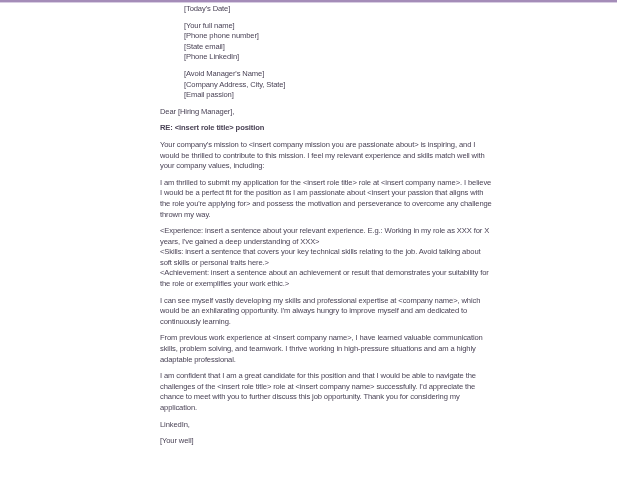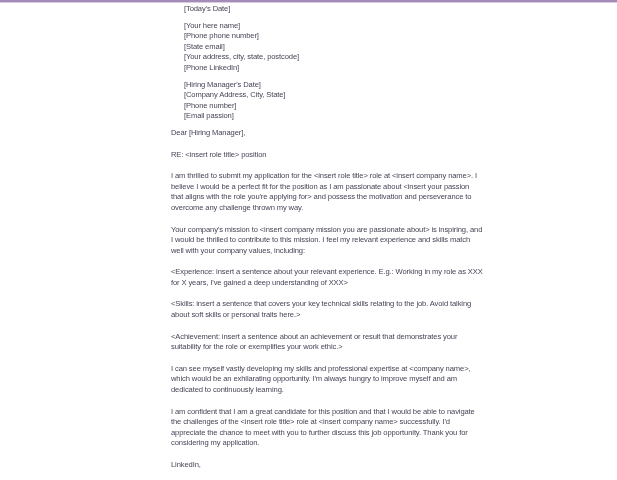--- a/index.html
+++ b/index.html
@@ -24,64 +24,63 @@
     position: absolute;
     left: 160px;
     top: 4px;
     width: 334px;
     font-size: 7.6px;
     letter-spacing: -0.12px;
     line-height: 10.6px;
     text-align: left;
   }
   .line { margin: 0; padding-left: 24px; }
-  .para { margin: 11px; }
+  .para { margin: 0; }
   .gap { margin-top: 6px; }
-  .subject { font-weight: normal; }
+  .subject { font-weight: bold; }
 </style>
 </head>
 <body>
 
 <div class="accent-bar"></div>
 
 <div class="doc">
 
   <p class="line">[Today's Date]</p>
 
   <div class="gap">
-    <p class="line">[Your here name]</p>
+    <p class="line">[Your full name]</p>
     <p class="line">[Phone phone number]</p>
     <p class="line">[State email]</p>
-    <p class="line">[Your address, city, state, postcode]</p>
     <p class="line">[Phone LinkedIn]</p>
   </div>
 
   <div class="gap">
-    <p class="line">[Hiring Manager's Date]</p>
+    <p class="line">[Avoid Manager's Name]</p>
     <p class="line">[Company Address, City, State]</p>
-    <p class="line">[Phone number]</p>
     <p class="line">[Email passion]</p>
   </div>
 
   <p class="para gap">Dear [Hiring Manager],</p>
 
   <p class="para gap subject">RE: &lt;insert role title&gt; position</p>
 
+  <p class="para gap">Your company's mission to &lt;insert company mission you are passionate about&gt; is inspiring, and I would be thrilled to contribute to this mission. I feel my relevant experience and skills match well with your company values, including:</p>
+
   <p class="para gap">I am thrilled to submit my application for the &lt;insert role title&gt; role at &lt;insert company name&gt;. I believe I would be a perfect fit for the position as I am passionate about &lt;insert your passion that aligns with the role you're applying for&gt; and possess the motivation and perseverance to overcome any challenge thrown my way.</p>
-
-  <p class="para gap">Your company's mission to &lt;insert company mission you are passionate about&gt; is inspiring, and I would be thrilled to contribute to this mission. I feel my relevant experience and skills match well with your company values, including:</p>
 
   <div class="gap">
     <p class="para">&lt;Experience: insert a sentence about your relevant experience. E.g.: Working in my role as XXX for X years, I've gained a deep understanding of XXX&gt;</p>
     <p class="para">&lt;Skills: insert a sentence that covers your key technical skills relating to the job. Avoid talking about soft skills or personal traits here.&gt;</p>
     <p class="para">&lt;Achievement: insert a sentence about an achievement or result that demonstrates your suitability for the role or exemplifies your work ethic.&gt;</p>
   </div>
 
   <p class="para gap">I can see myself vastly developing my skills and professional expertise at &lt;company name&gt;, which would be an exhilarating opportunity. I'm always hungry to improve myself and am dedicated to continuously learning.</p>
 
+  <p class="para gap">From previous work experience at &lt;insert company name&gt;, I have learned valuable communication skills, problem solving, and teamwork. I thrive working in high-pressure situations and am a highly adaptable professional.</p>
 
   <p class="para gap">I am confident that I am a great candidate for this position and that I would be able to navigate the challenges of the &lt;insert role title&gt; role at &lt;insert company name&gt; successfully. I'd appreciate the chance to meet with you to further discuss this job opportunity. Thank you for considering my application.</p>
 
   <p class="para gap">LinkedIn,</p>
 
   <p class="para gap">[Your well]</p>
 
 </div>
 
 </body></html>

